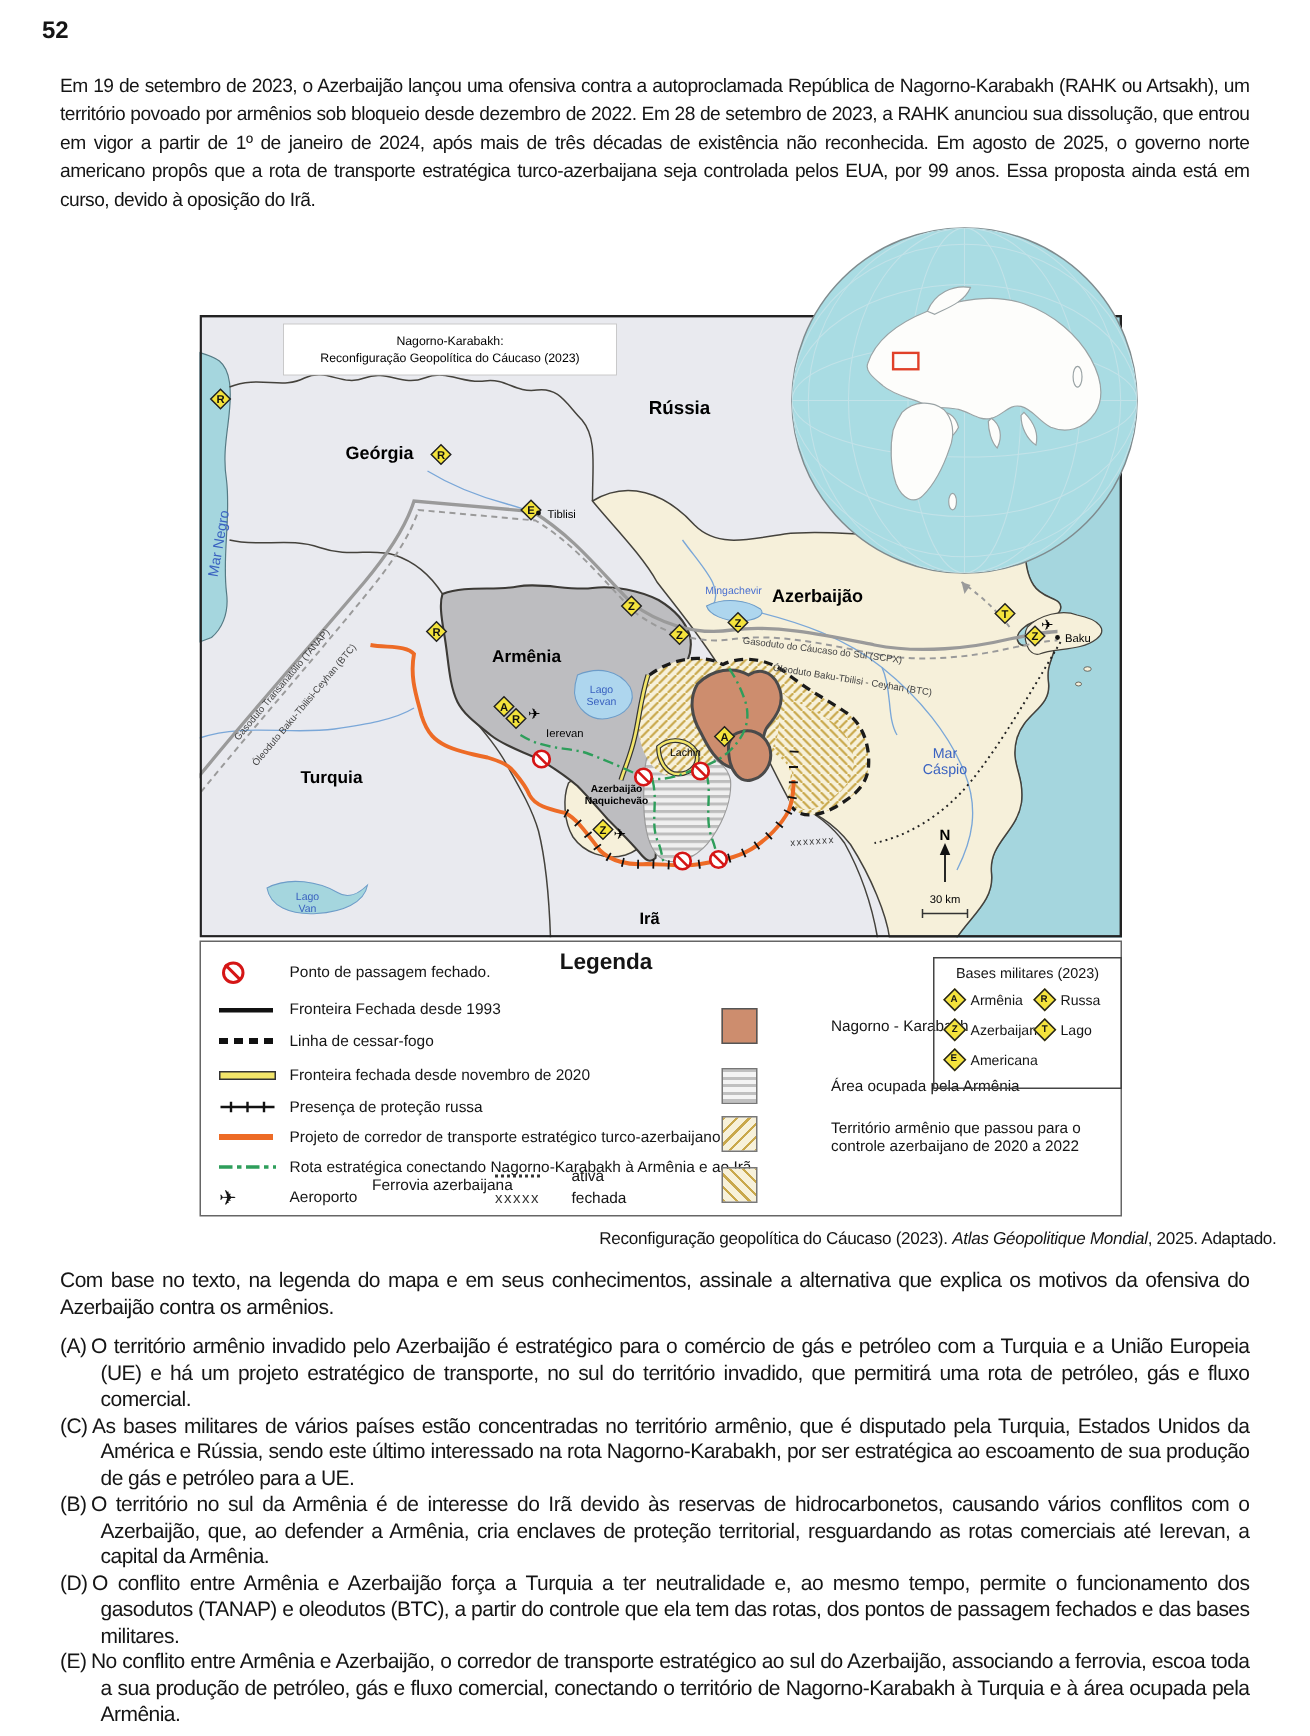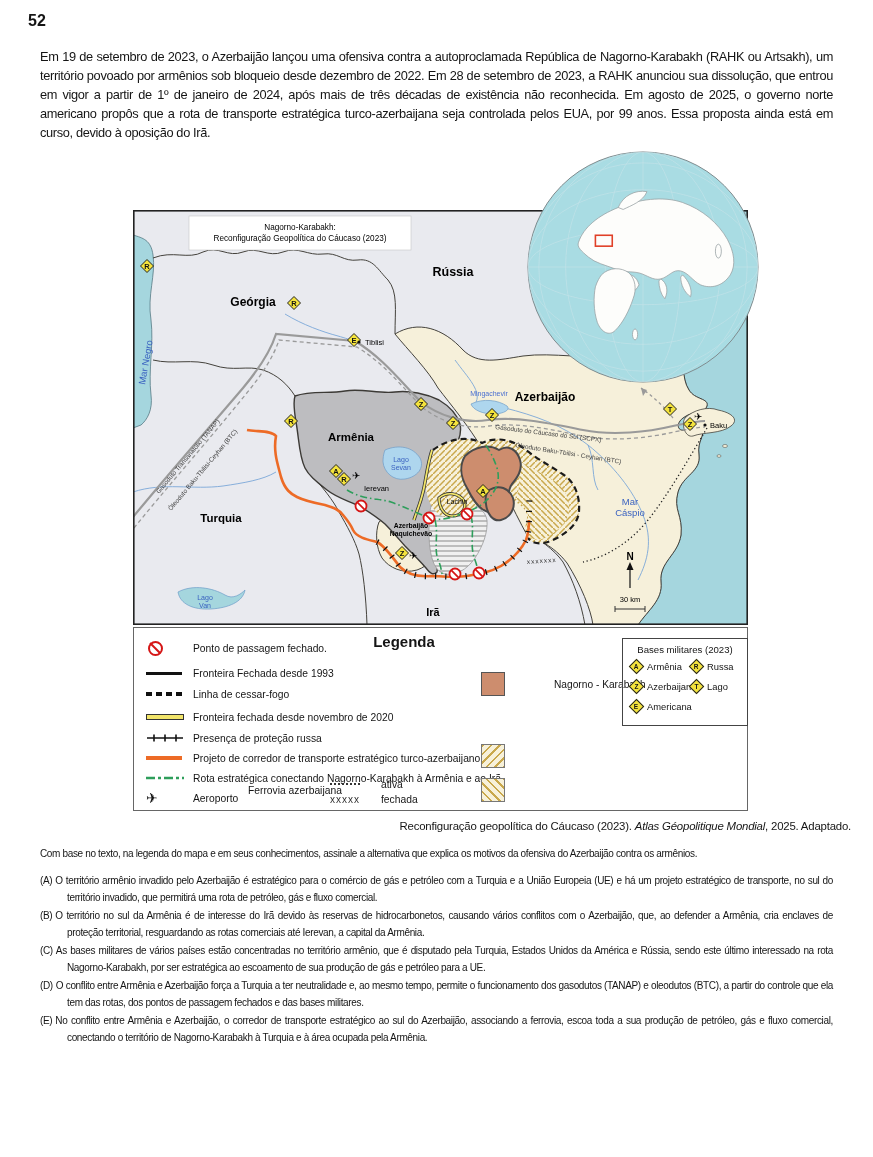--- a/index.html
+++ b/index.html
@@ -40,21 +40,21 @@
   
   .bases{position:absolute;left:488px;top:10px;width:126px;height:88px;border:1.3px solid #444;box-sizing:border-box;}
   .bases-title{position:absolute;top:5px;left:0;width:100%;text-align:center;font-size:9.6px;}
   .bentry{position:absolute;display:flex;align-items:center;gap:5px;font-size:9.4px;}
   .dia{width:9px;height:9px;min-width:9px;background:#f4e33c;border:1px solid #222;transform:rotate(45deg);
        display:flex;align-items:center;justify-content:center;}
   .dia i{transform:rotate(-45deg);font-style:normal;font-weight:bold;font-size:6.5px;line-height:6px;}
   
   .caption{position:absolute;top:820px;left:40px;width:811px;text-align:right;font-size:11.4px;letter-spacing:-0.2px;}
   .caption .src{font-style:italic;}
-  .question{position:absolute;top:845px;left:40px;width:793px;font-size:10px;line-height:17.5px;letter-spacing:-0.35px;}
+  .question{position:absolute;top:845px;left:40px;width:793px;font-size:14px;line-height:17.5px;letter-spacing:-0.35px;}
   .stem{text-align:justify;margin:0 0 9px 0;}
   .alt{text-align:justify;margin:0;padding-left:27px;text-indent:-27px;}
   .alt-label{margin-right:3px;}
   svg text{font-family:"Liberation Sans",sans-serif;}
 </style>
 </head>
 <body>
 
 <div class="page-number">52</div>
 
@@ -379,22 +379,27 @@
     </div>
     <div class="rail-row" style="top:165px;">
       <span class="xglyph">xxxxx</span>
       <span>fechada</span>
     </div>
 
     <div class="arow arow0" style="top:44px;">
       <span class="swatch sw-salmon"></span>
       <span class="alabel">Nagorno - Karabakh</span>
     </div>
+    <div class="arow arow1" style="top:84px;">
+      <span class="swatch sw-stripes"></span>
+      <span class="alabel">Área ocupada pela Armênia</span>
+    </div>
     <div class="arow" style="top:116px;">
       <span class="swatch sw-hatch1"></span>
+      <span class="alabel">Território armênio que passou para o controle azerbaijano de 2020 a 2022</span>
     </div>
     <div class="arow" style="top:150px;">
       <span class="swatch sw-hatch2"></span>
     </div>
 
     <div class="bases">
       <div class="bases-title">Bases militares (2023)</div>
       <div class="bentry" style="left:8px;top:22px;">
         <span class="dia">
             <i>A</i>
@@ -427,17 +432,17 @@
       </div>
     </div>
   </div>
 </div>
 
 <div class="caption"><span>Reconfiguração geopolítica do Cáucaso (2023). </span><span class="src">Atlas Géopolitique Mondial</span><span>, 2025. Adaptado.</span></div>
 
 <div class="question">
   <p class="stem">Com base no texto, na legenda do mapa e em seus conhecimentos, assinale a alternativa que explica os motivos da ofensiva do Azerbaijão contra os armênios.</p>
   <p class="alt"><span class="alt-label">(A)</span><span>O território armênio invadido pelo Azerbaijão é estratégico para o comércio de gás e petróleo com a Turquia e a União Europeia (UE) e há um projeto estratégico de transporte, no sul do território invadido, que permitirá uma rota de petróleo, gás e fluxo comercial.</span></p>
+  <p class="alt"><span class="alt-label">(C)</span><span>As bases militares de vários países estão concentradas no território armênio, que é disputado pela Turquia, Estados Unidos da América e Rússia, sendo este último interessado na rota Nagorno-Karabakh, por ser estratégica ao escoamento de sua produção de gás e petróleo para a UE.</span></p>
   <p class="alt"><span class="alt-label">(B)</span><span>O território no sul da Armênia é de interesse do Irã devido às reservas de hidrocarbonetos, causando vários conflitos com o Azerbaijão, que, ao defender a Armênia, cria enclaves de proteção territorial, resguardando as rotas comerciais até Ierevan, a capital da Armênia.</span></p>
-  <p class="alt"><span class="alt-label">(C)</span><span>As bases militares de vários países estão concentradas no território armênio, que é disputado pela Turquia, Estados Unidos da América e Rússia, sendo este último interessado na rota Nagorno-Karabakh, por ser estratégica ao escoamento de sua produção de gás e petróleo para a UE.</span></p>
   <p class="alt"><span class="alt-label">(D)</span><span>O conflito entre Armênia e Azerbaijão força a Turquia a ter neutralidade e, ao mesmo tempo, permite o funcionamento dos gasodutos (TANAP) e oleodutos (BTC), a partir do controle que ela tem das rotas, dos pontos de passagem fechados e das bases militares.</span></p>
   <p class="alt"><span class="alt-label">(E)</span><span>No conflito entre Armênia e Azerbaijão, o corredor de transporte estratégico ao sul do Azerbaijão, associando a ferrovia, escoa toda a sua produção de petróleo, gás e fluxo comercial, conectando o território de Nagorno-Karabakh à Turquia e à área ocupada pela Armênia.</span></p>
 </div>
 
 </body></html>

